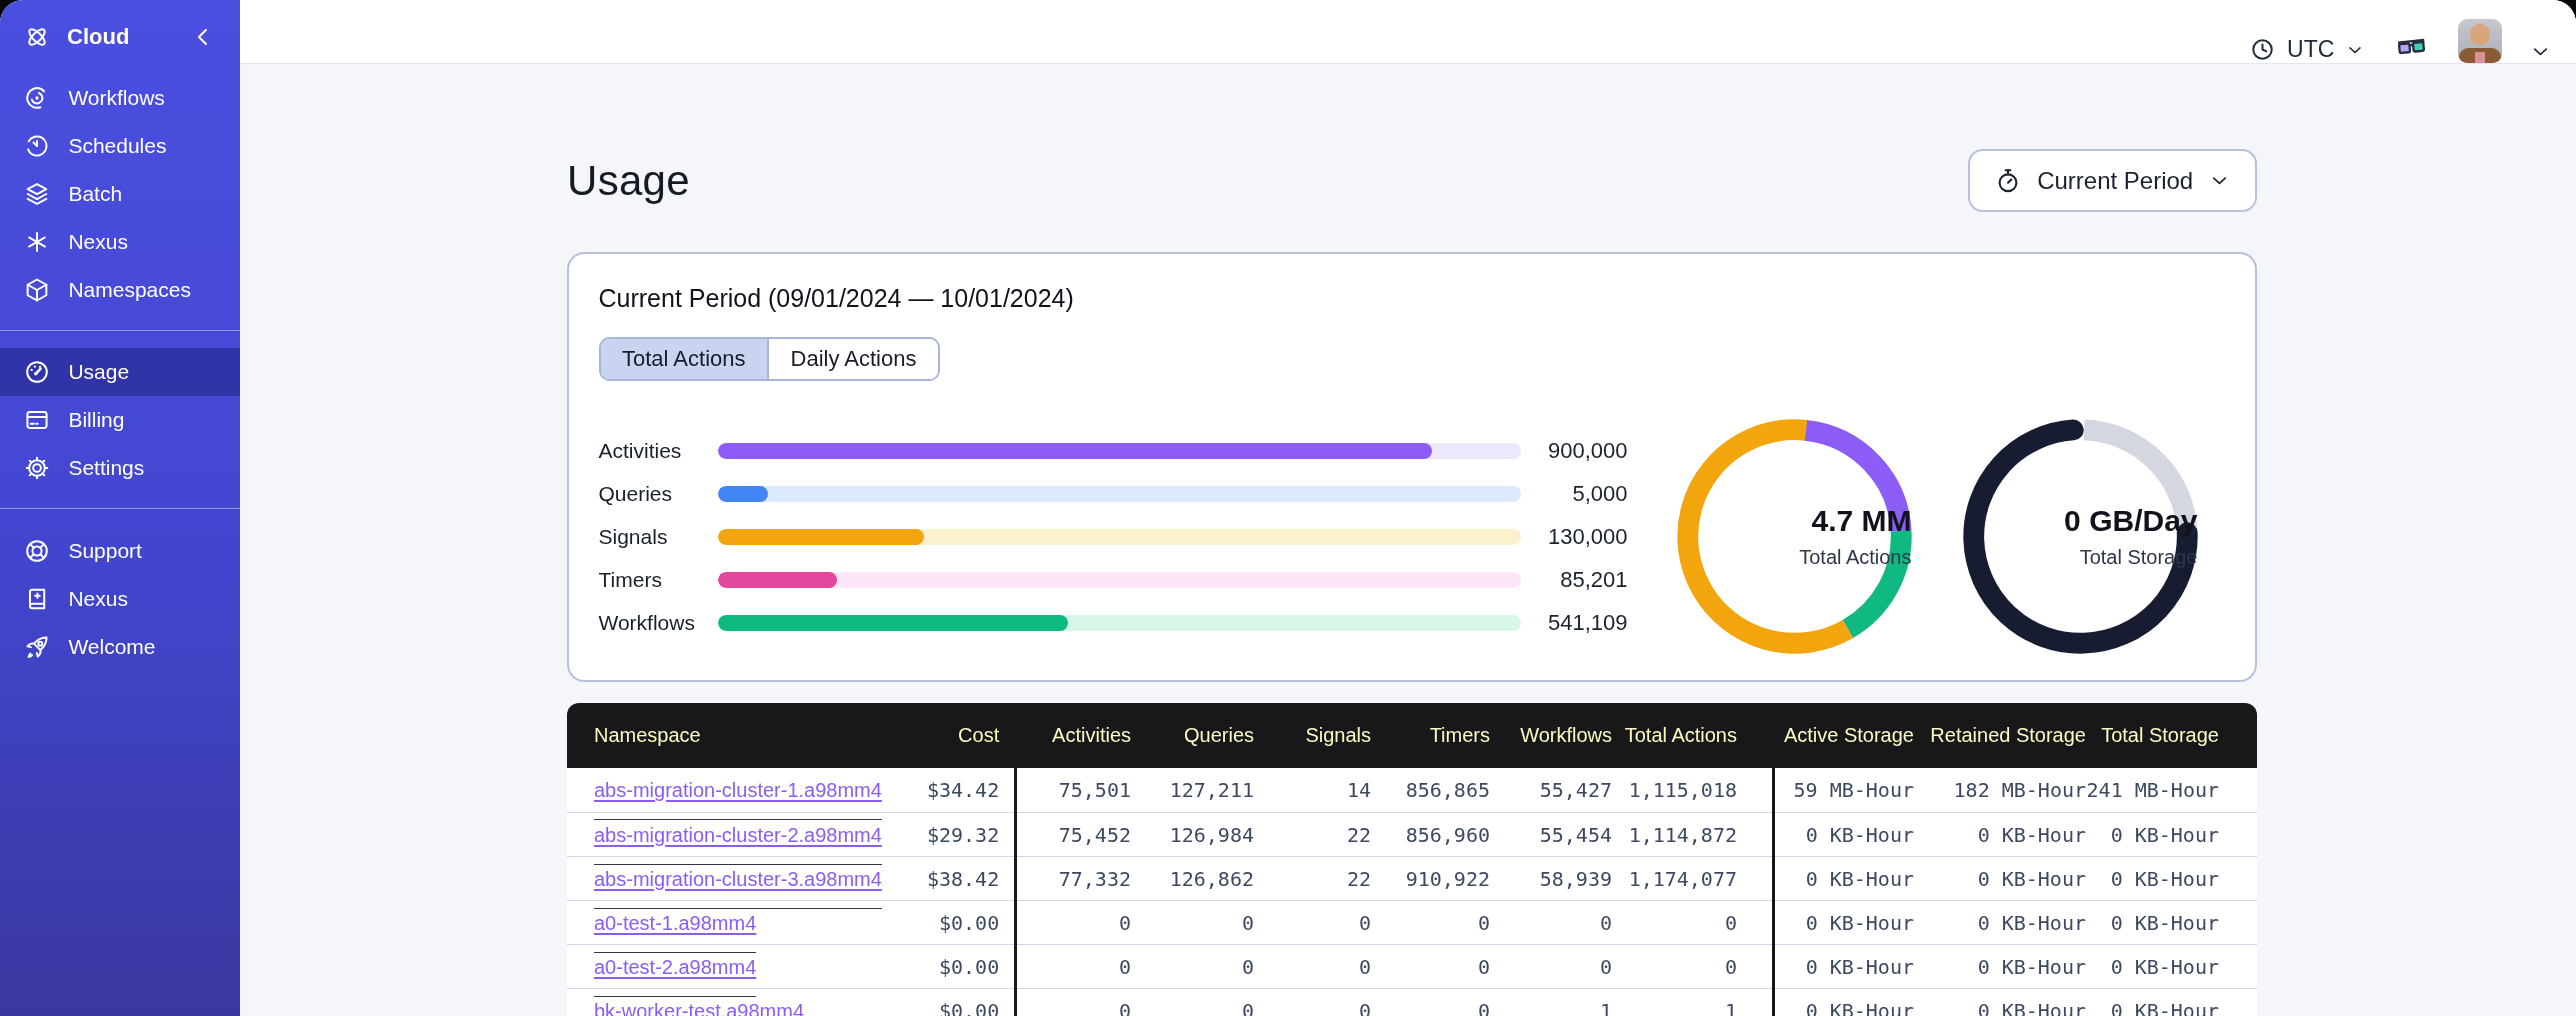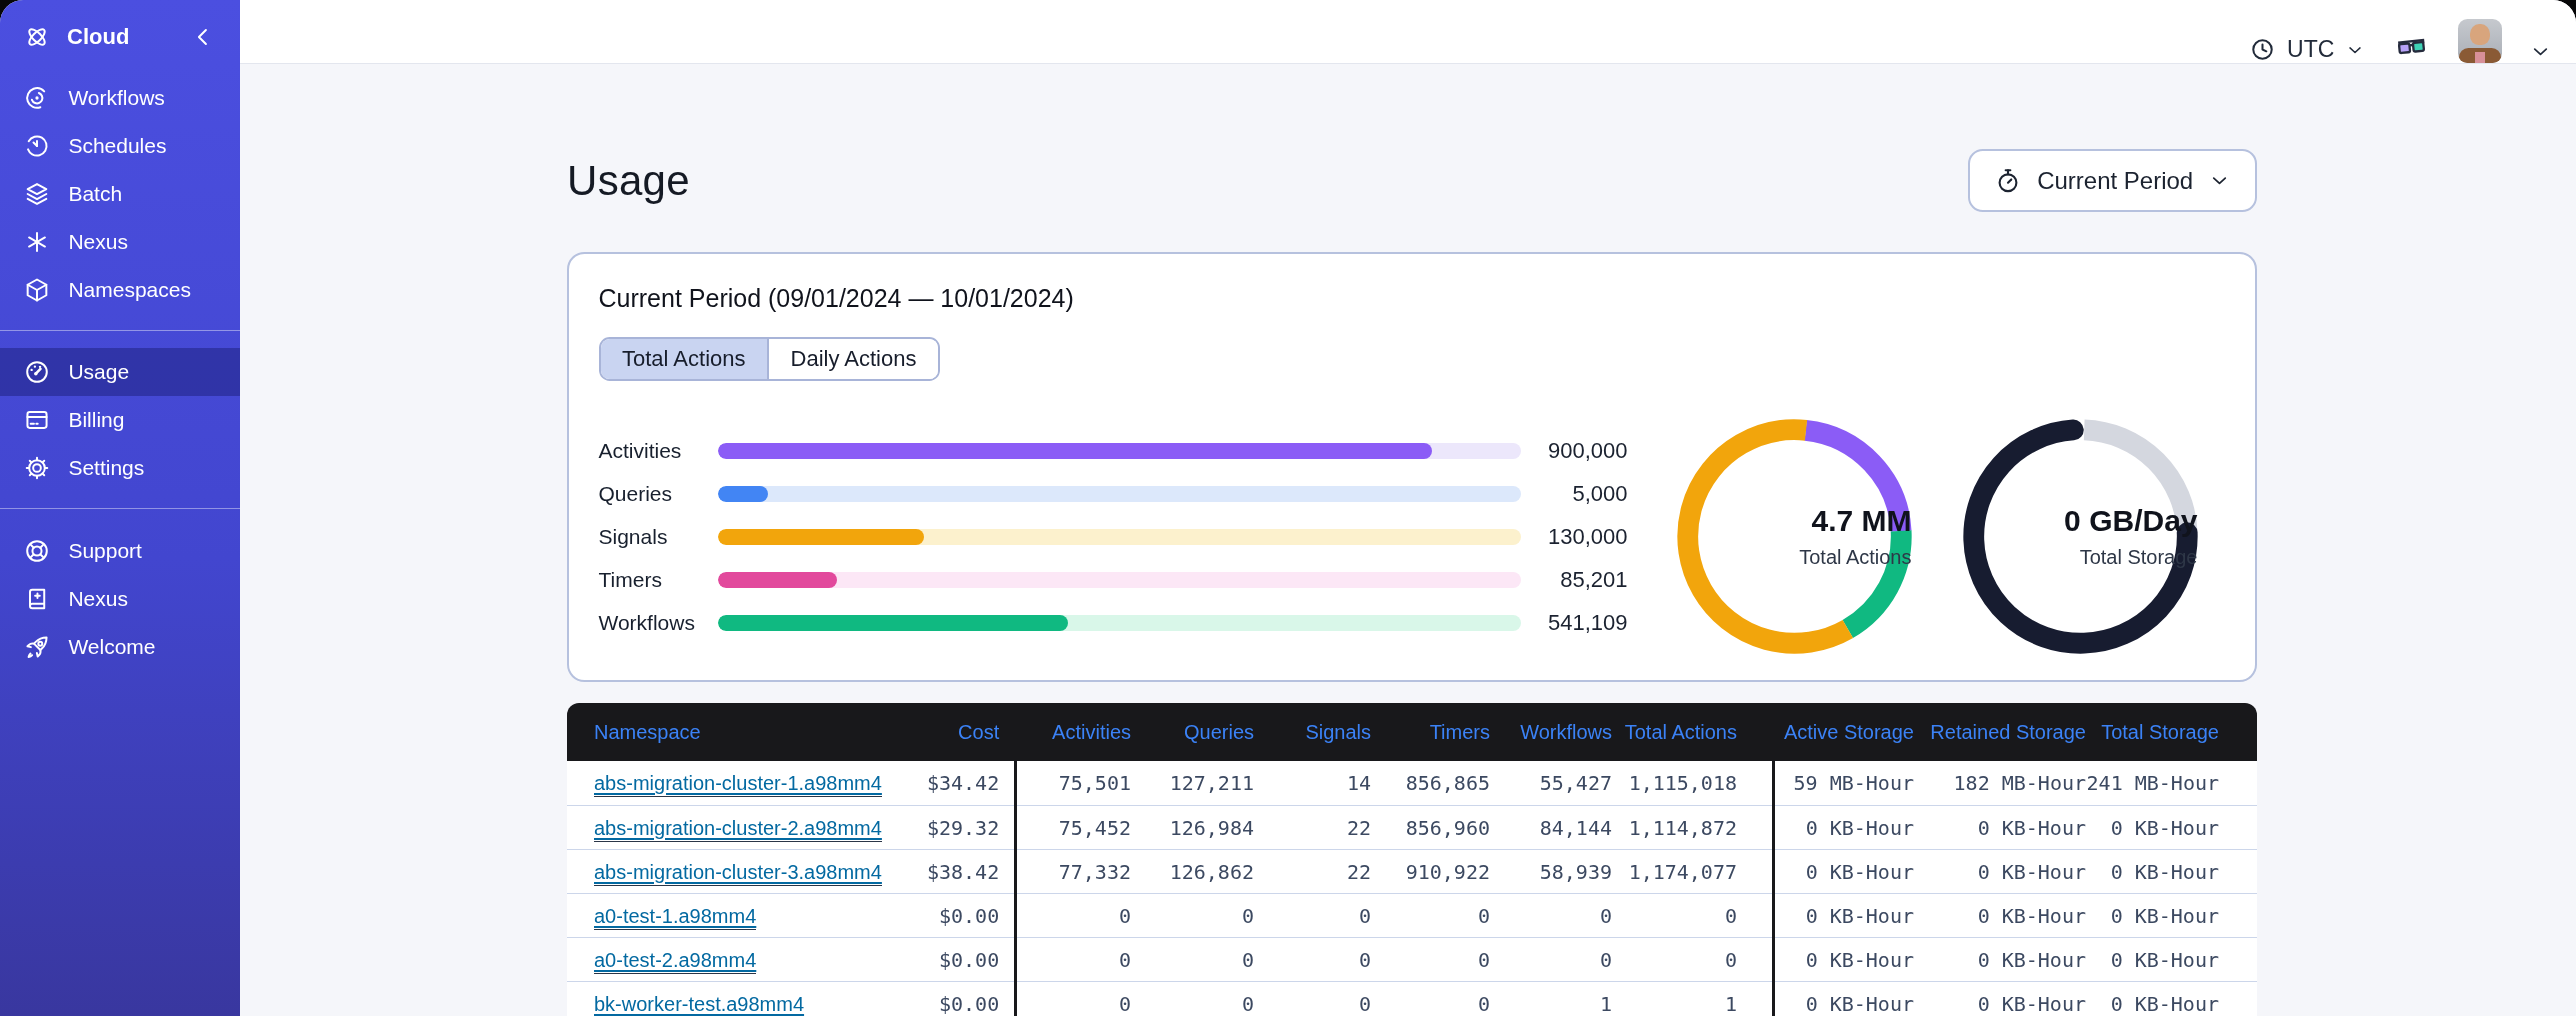--- a/index.html
+++ b/index.html
@@ -73,33 +73,33 @@
   .donut svg { position:absolute; inset:0; }
   .donut-center { position:absolute; inset:0; display:flex; flex-direction:column; align-items:flex-end;
                   justify-content:center; gap:8px; }
   .donut-value { font-size:30px; font-weight:600; color:#10131c; }
   .donut-label { font-size:20px; color:#2e3747; }
 
   
   .usage-table { margin-top:21px; position:relative;
     --tcols:350px 97px 117px 123px 117px 119px 122px 159px 143px 172px 133px; }
   .thead { display:grid; grid-template-columns:var(--tcols); padding-right:37px; align-items:center;
-           height:58px; background:#18181b; color:#3b82f6; border-radius:12px 12px 0 0;
+           height:65px; background:#18181b; color:#fef9c3; border-radius:12px 12px 0 0;
            font-size:20px; font-weight:500; }
   .trow { display:grid; grid-template-columns:var(--tcols); padding-right:37px; align-items:center;
           height:44px; background:#fff; border-top:1.3px solid #ccd6ea;
           font-family:"DejaVu Sans Mono", monospace; font-size:20px; color:#3c4961; }
   .trow:first-child { border-top:none; }
   .cell.c1 { padding-left:27px; text-align:left; }
   .cell.c2,.cell.c3,.cell.c4,.cell.c5,.cell.c6,.cell.c7,.cell.c8,.cell.c9,.cell.c10,.cell.c11 { text-align:right; }
   .cell.c2 { padding-right:14.8px; }
   .cell.c8 { padding-right:34px; }
-  .ns-link { font-family:"Liberation Sans", sans-serif; font-size:20px; color:#0369a1;
+  .ns-link { font-family:"Liberation Sans", sans-serif; font-size:20px; color:#8b5cf6;
              text-decoration:underline; text-underline-offset:2.7px; border-bottom:1.3px solid #2b3647;
-             padding-bottom:2px; cursor:pointer; }
+             padding-bottom:18px; cursor:pointer; }
   .tdivider { position:absolute; top:58px; bottom:0; width:2.7px; background:#18181b; }
   .tdivider.d1 { left:447px; }
   .tdivider.d2 { left:1205px; }
 </style>
 </head>
 <body>
 
 <div class="window">
 
   <nav class="sidebar">
@@ -397,21 +397,21 @@
               <div class="cell c10">182 MB-Hour</div>
               <div class="cell c11">241 MB-Hour</div>
             </div>
             <div class="trow">
               <div class="cell c1"><a class="ns-link">abs-migration-cluster-2.a98mm4</a></div>
               <div class="cell c2">$29.32</div>
               <div class="cell c3">75,452</div>
               <div class="cell c4">126,984</div>
               <div class="cell c5">22</div>
               <div class="cell c6">856,960</div>
-              <div class="cell c7">84,144</div>
+              <div class="cell c7">55,454</div>
               <div class="cell c8">1,114,872</div>
               <div class="cell c9">0 KB-Hour</div>
               <div class="cell c10">0 KB-Hour</div>
               <div class="cell c11">0 KB-Hour</div>
             </div>
             <div class="trow">
               <div class="cell c1"><a class="ns-link">abs-migration-cluster-3.a98mm4</a></div>
               <div class="cell c2">$38.42</div>
               <div class="cell c3">77,332</div>
               <div class="cell c4">126,862</div>

